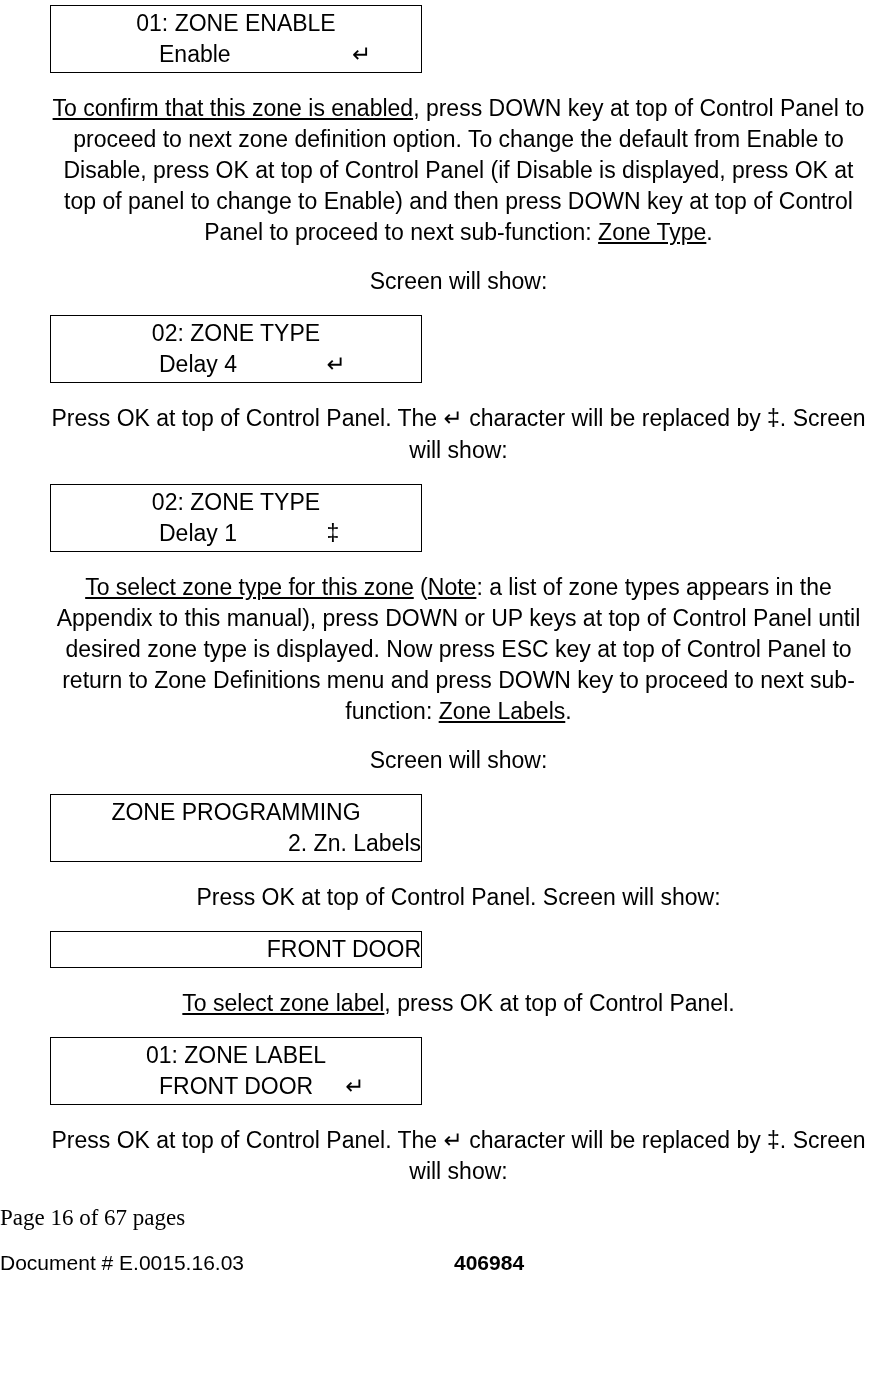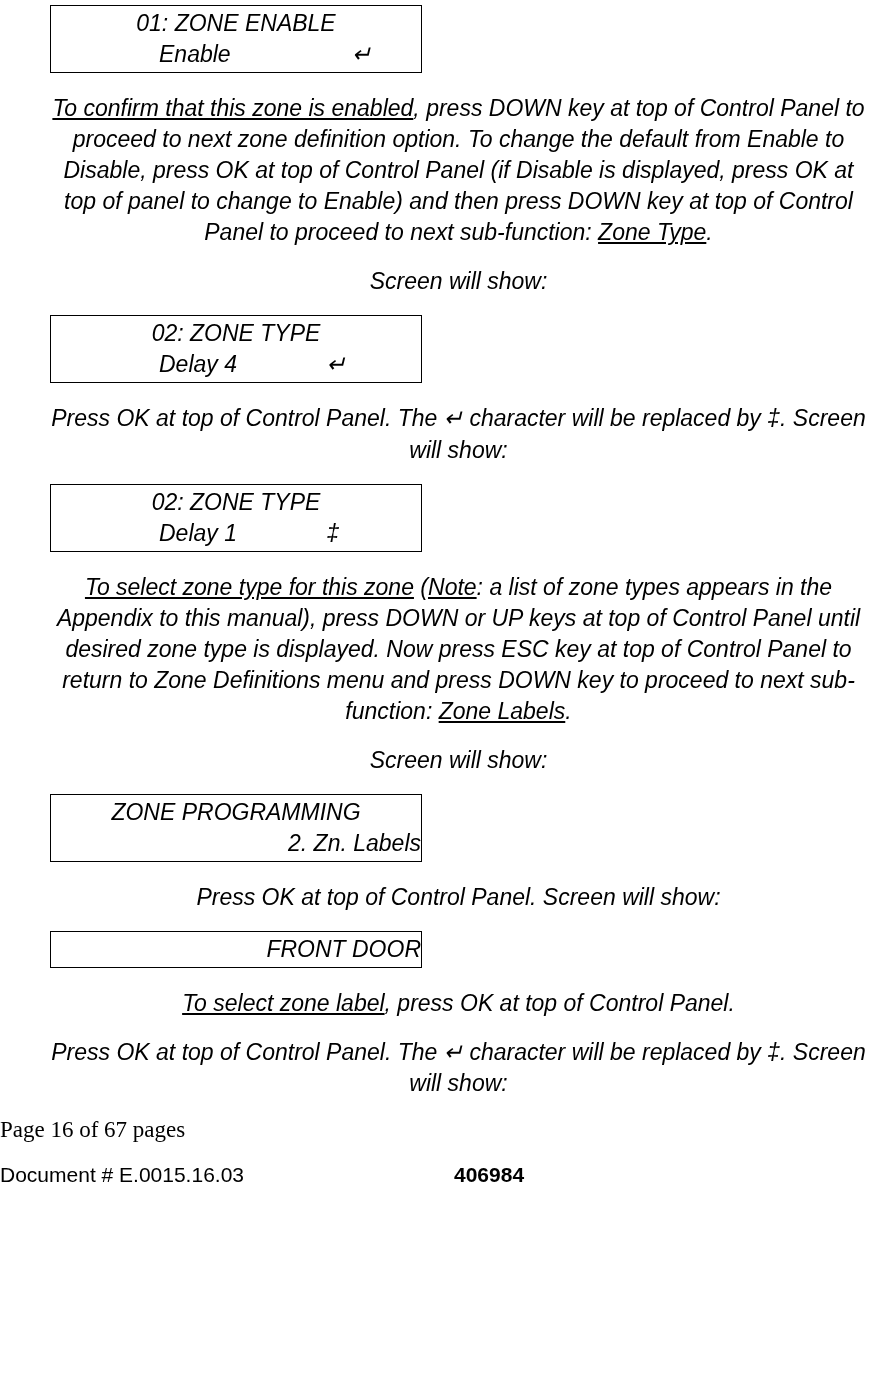--- a/index.html
+++ b/index.html
@@ -6,21 +6,20 @@
       font-family: Arial, Helvetica, sans-serif;
       font-size: 23px;
       margin: 0;
       padding: 0;
       color: #000;
       width: 877px;
     }
     .content {
       padding-left: 50px;
       padding-right: 10px;
-      font-style: italic;
     }
     .lcd-box {
       border: 1.5px solid #000;
       width: 370px;
       margin-top: 5px;
       margin-bottom: 20px;
       padding: 2px 0;
       line-height: 1.35;
     }
     .lcd-line1 {
@@ -98,20 +97,24 @@
   </div>
 
   <p>Press OK at top of Control Panel. Screen will show:</p>
 
   <div class="lcd-box">
     <div class="lcd-line2-center">FRONT DOOR</div>
   </div>
 
   <p><span class="u">To select zone label</span><span>, press OK at top of Control Panel.</span></p>
 
+  <div class="lcd-box">
+    <div class="lcd-line1">01: ZONE LABEL</div>
+    <div class="lcd-line2">FRONT DOOR     ↵</div>
+  </div>
 
   <p>Press OK at top of Control Panel. The ↵ character will be replaced by ‡. Screen will show:</p>
 
 </div>
 
 <div class="footer">
   <div>Page 16 of  67 pages</div>
   <div class="footer-row">
     <div class="footer-doc">Document # E.0015.16.03</div>
     <div class="footer-num">406984</div>

